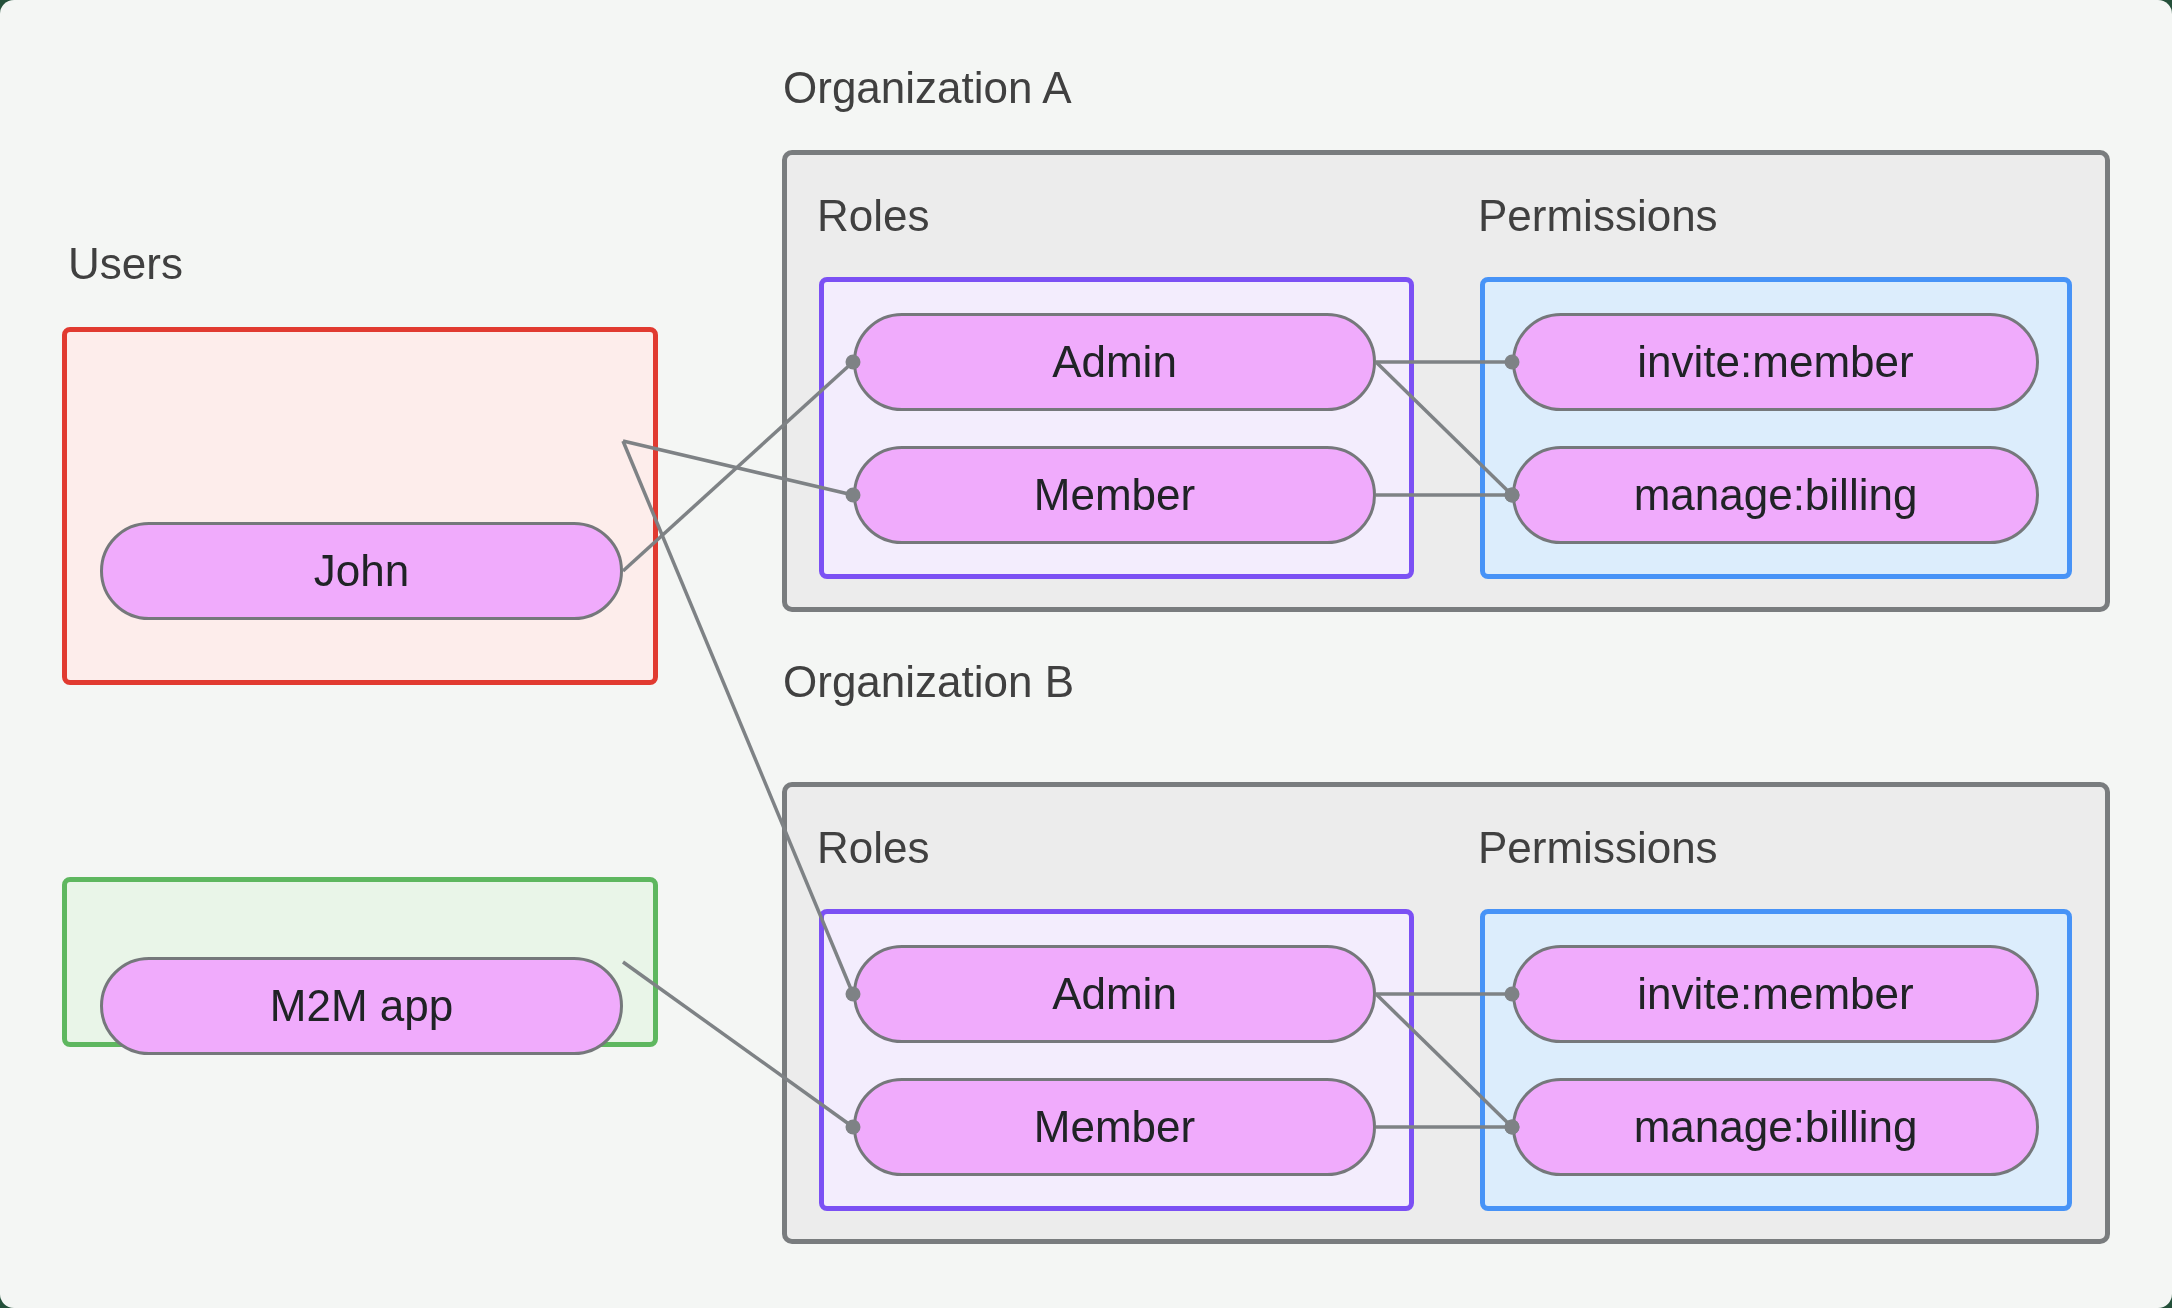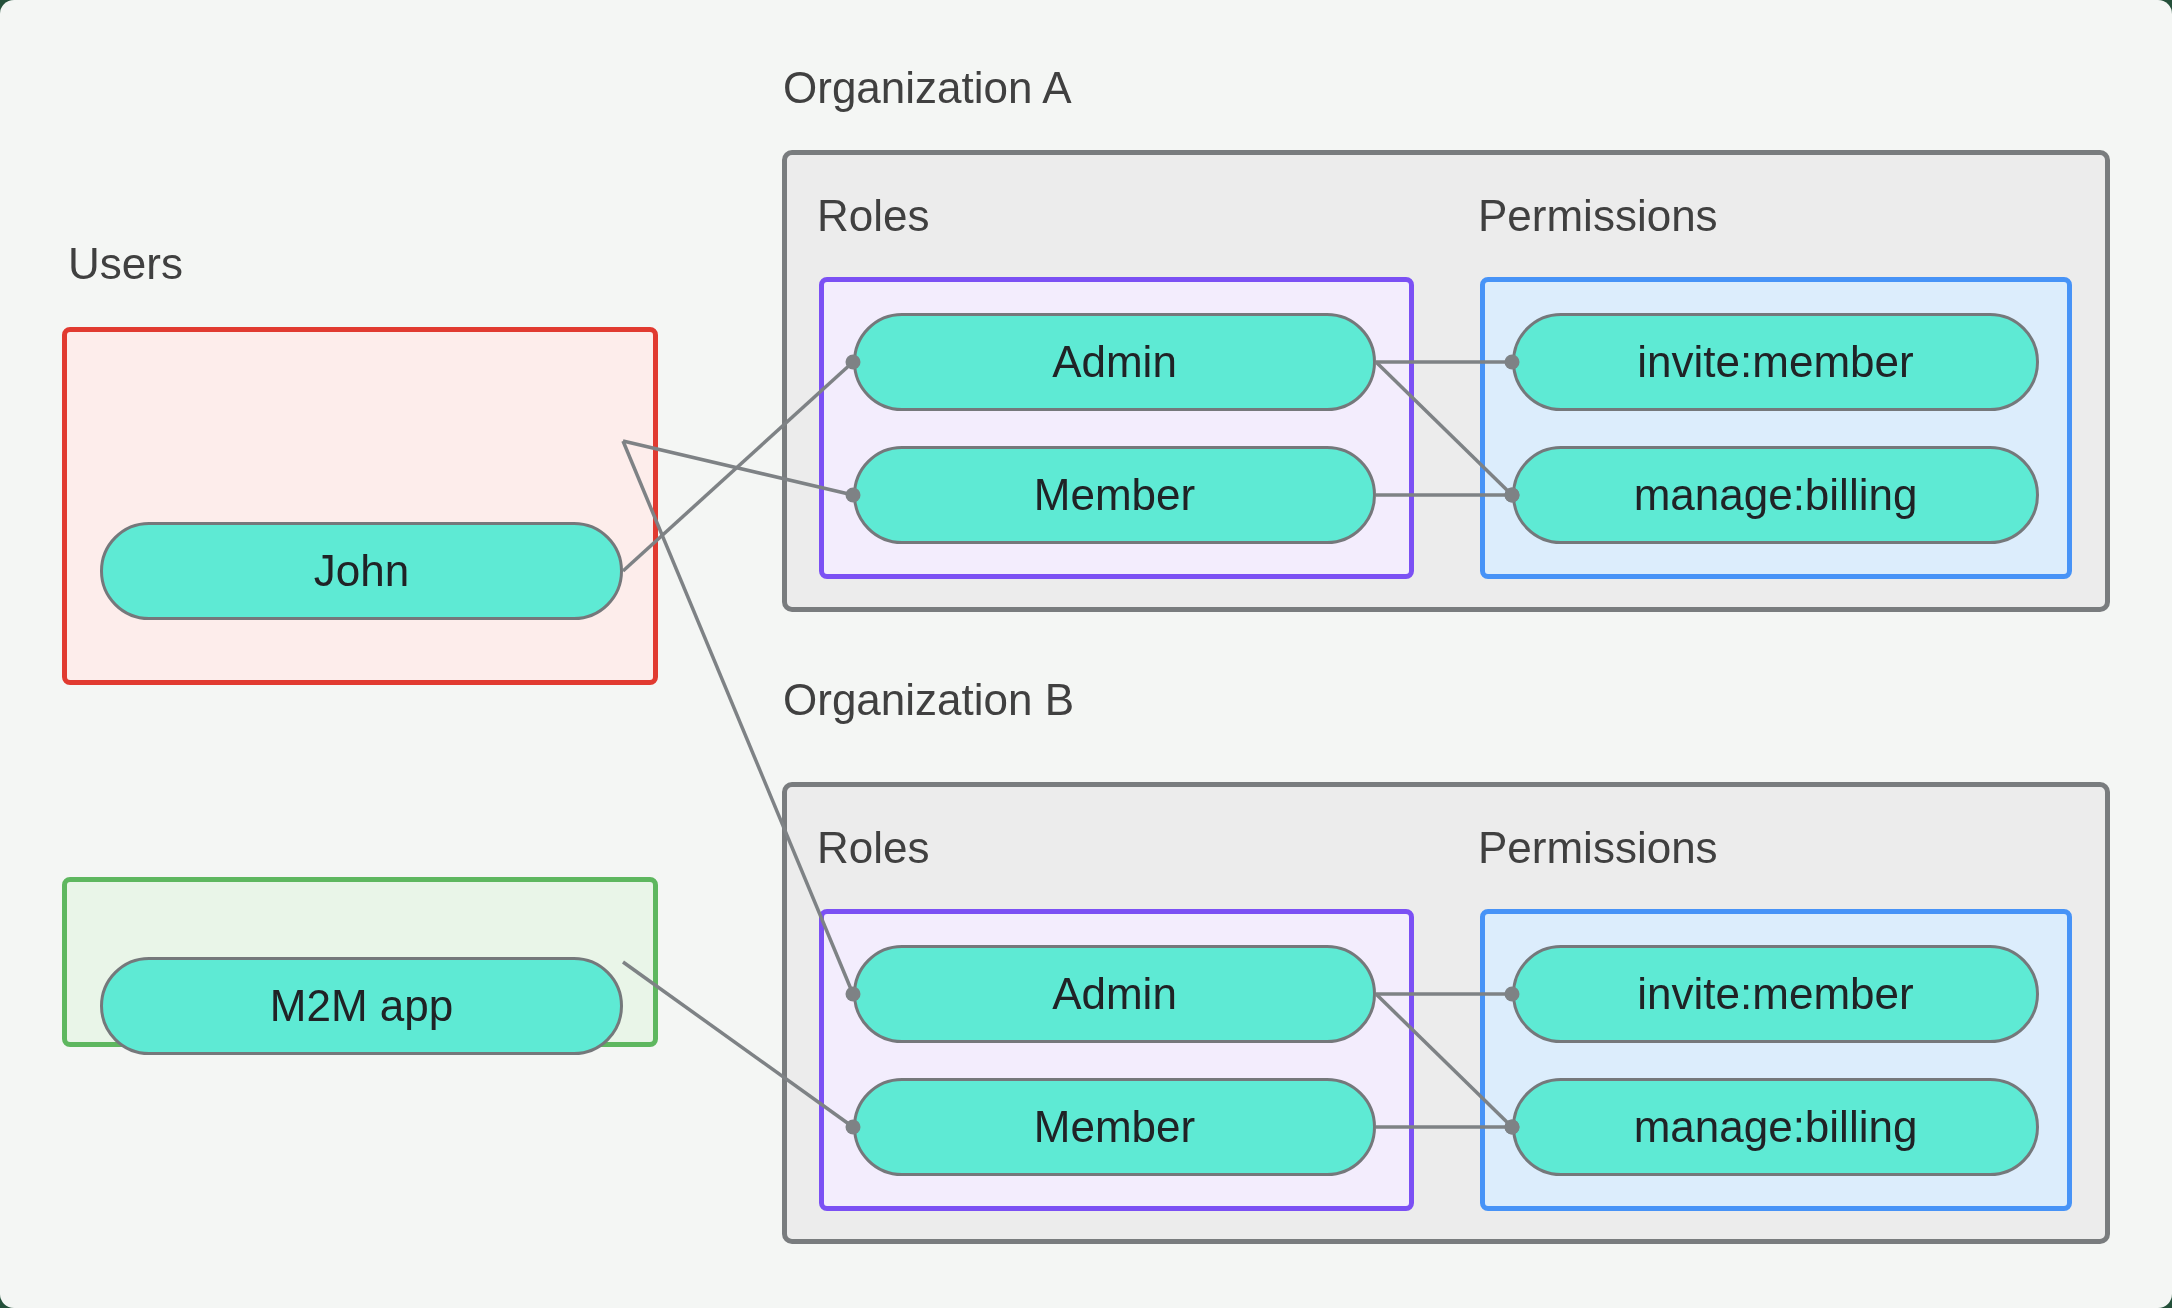--- a/index.html
+++ b/index.html
@@ -16,21 +16,21 @@
   .orgA{left:782px;top:150px;}
   .orgB{left:782px;top:782px;}
   .roles-box{width:595px;height:302px;border:5px solid #7b50f4;background:#f3edfd;border-radius:8px;}
   .perms-box{width:592px;height:302px;border:5px solid #4793f7;background:#dcedfc;border-radius:8px;}
   .rolesA{left:819px;top:277px;}
   .permsA{left:1480px;top:277px;}
   .rolesB{left:819px;top:909px;}
   .permsB{left:1480px;top:909px;}
   .pill{
     position:absolute;box-sizing:border-box;height:98px;width:523px;
-    background:#5eead4;border:3.5px solid #75787b;border-radius:49px;
+    background:#f0abfc;border:3.5px solid #75787b;border-radius:49px;
     display:flex;align-items:center;justify-content:center;
     font-size:44px;color:#202326;z-index:2;white-space:nowrap;
   }
   .pill.wide{width:527px;}
   #connector-layer{position:absolute;left:0;top:0;width:2172px;height:1308px;z-index:5;pointer-events:none;}
 </style>
 </head>
 <body>
 
 <div class="stage">
@@ -59,21 +59,21 @@
   <div class="pill" style="left:853px;top:446px;">
     <span>Member</span>
   </div>
   <div class="pill wide" style="left:1512px;top:313px;">
     <span>invite:member</span>
   </div>
   <div class="pill wide" style="left:1512px;top:446px;">
     <span>manage:billing</span>
   </div>
 
-  <div class="glabel" style="left:783px;top:674px;">Organization B</div>
+  <div class="glabel" style="left:783px;top:656px;">Organization B</div>
   <div class="box org-box orgB"></div>
   <div class="glabel" style="left:817px;top:822px;">Roles</div>
   <div class="glabel" style="left:1478px;top:822px;">Permissions</div>
   <div class="box roles-box rolesB"></div>
   <div class="box perms-box permsB"></div>
 
   <div class="pill" style="left:853px;top:945px;">
     <span>Admin</span>
   </div>
   <div class="pill" style="left:853px;top:1078px;">

